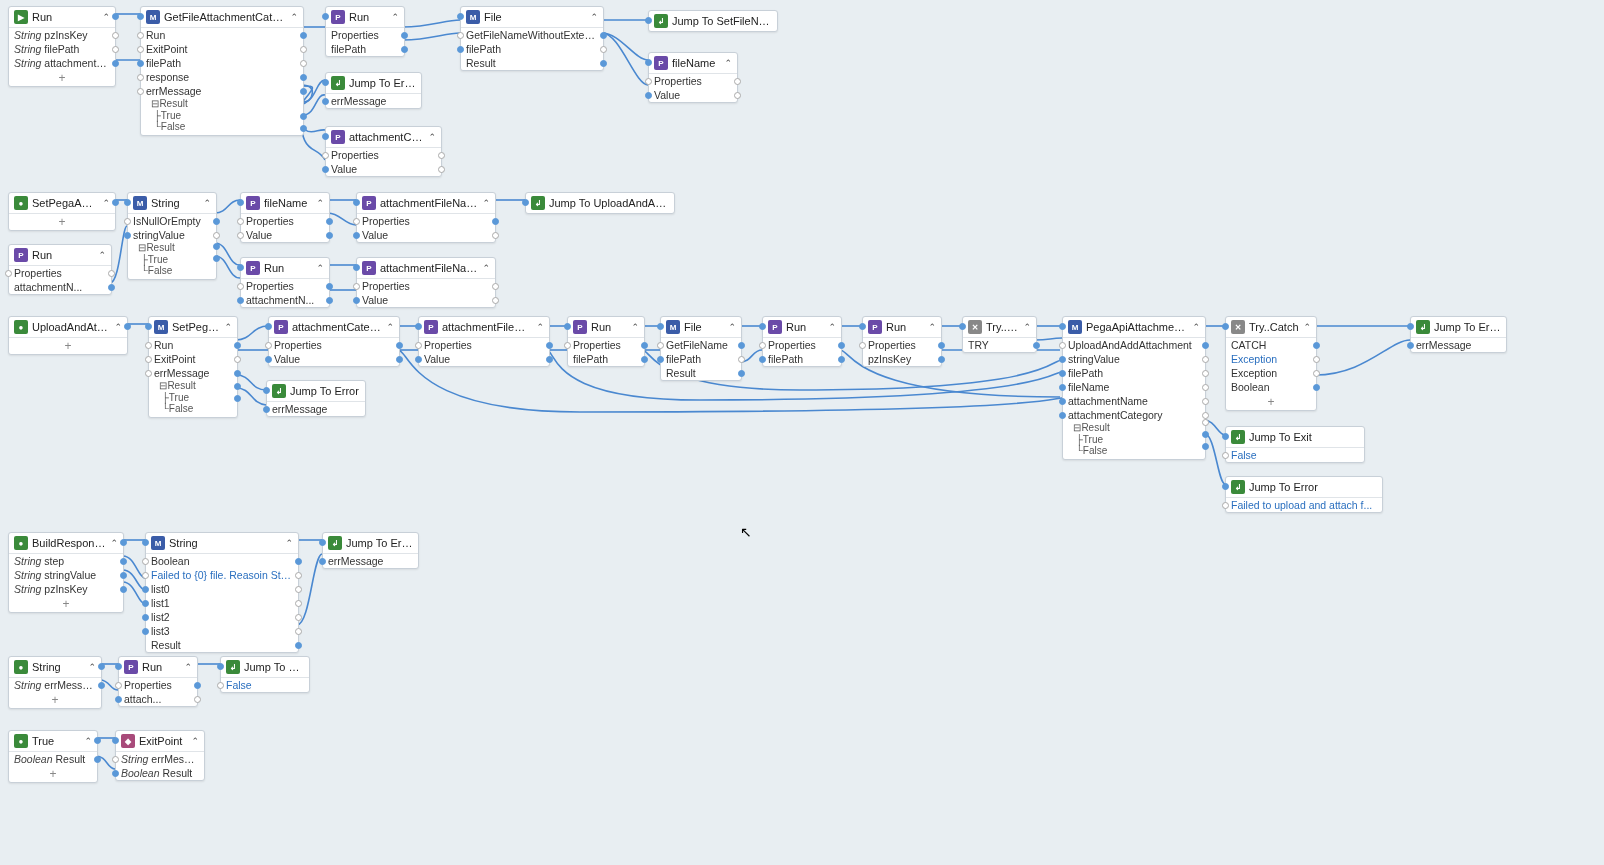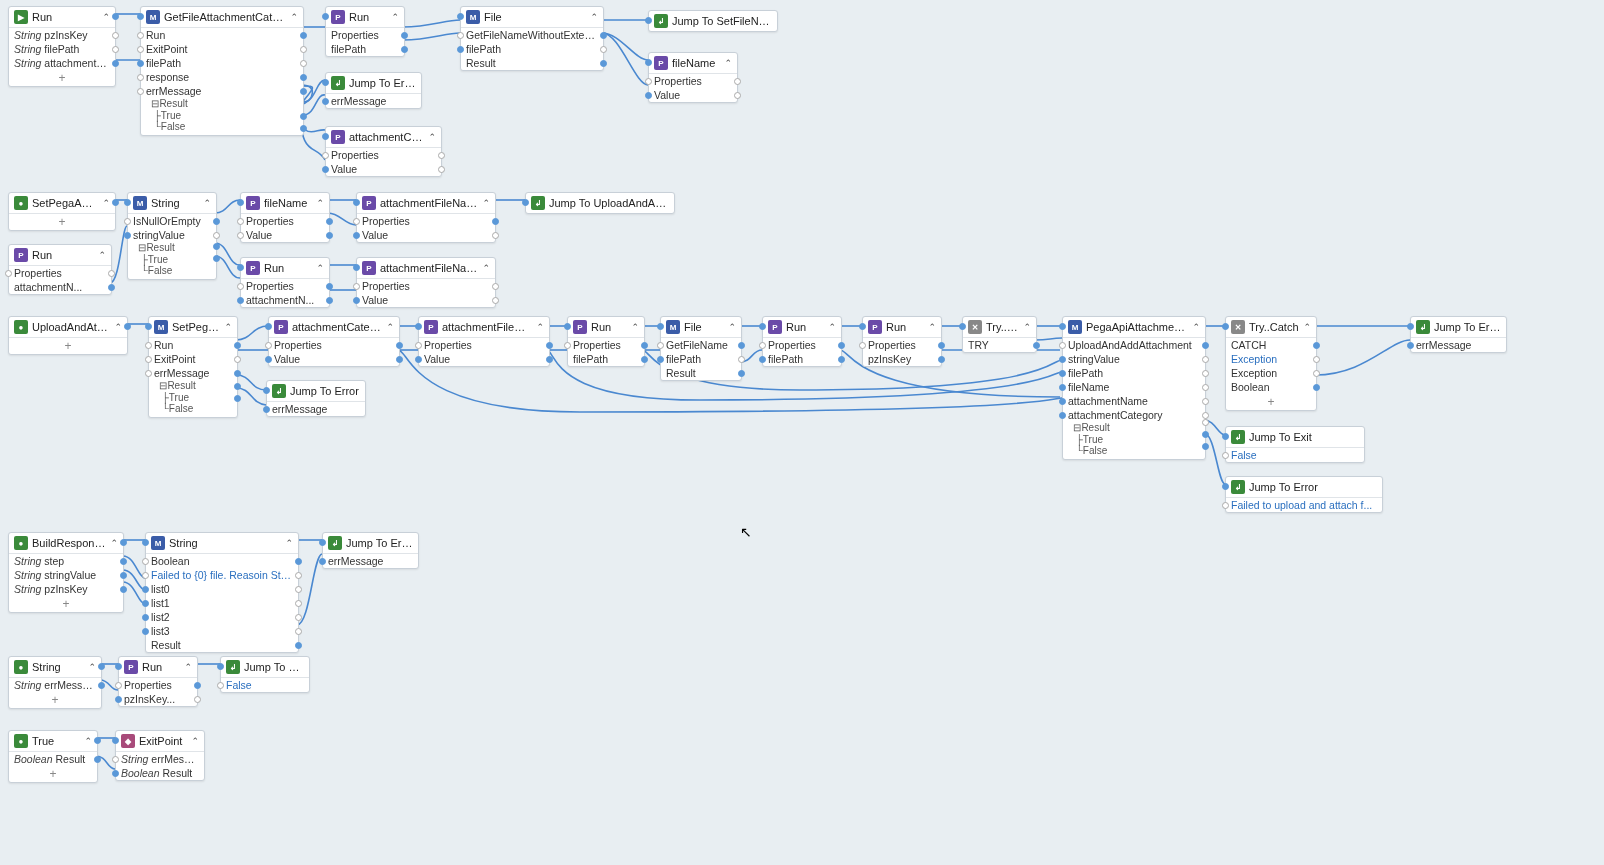--- a/index.html
+++ b/index.html
@@ -919,21 +919,21 @@
     <span class="port left filled" style="top:6px"></span>
   </div>
   <div class="node-body">
     <div class="row">
         <span class="port left gray" style="top:4px"></span>
         <span class="label">Properties</span>
         <span class="port right filled" style="top:4px"></span>
       </div>
     <div class="row">
         <span class="port left filled" style="top:4px"></span>
-        <span class="label">pzInsKey...</span>
+        <span class="label">attach...</span>
         <span class="port right gray" style="top:4px"></span>
       </div>
   </div>
 </div>
 
 <div class="node" style="left:220px;top:656px;width:90px">
   <div class="node-header">
     <span class="icon-box i-green">↲</span>
     <span class="node-title">Jump To Exit</span>
     <span class="port left filled" style="top:6px"></span>

